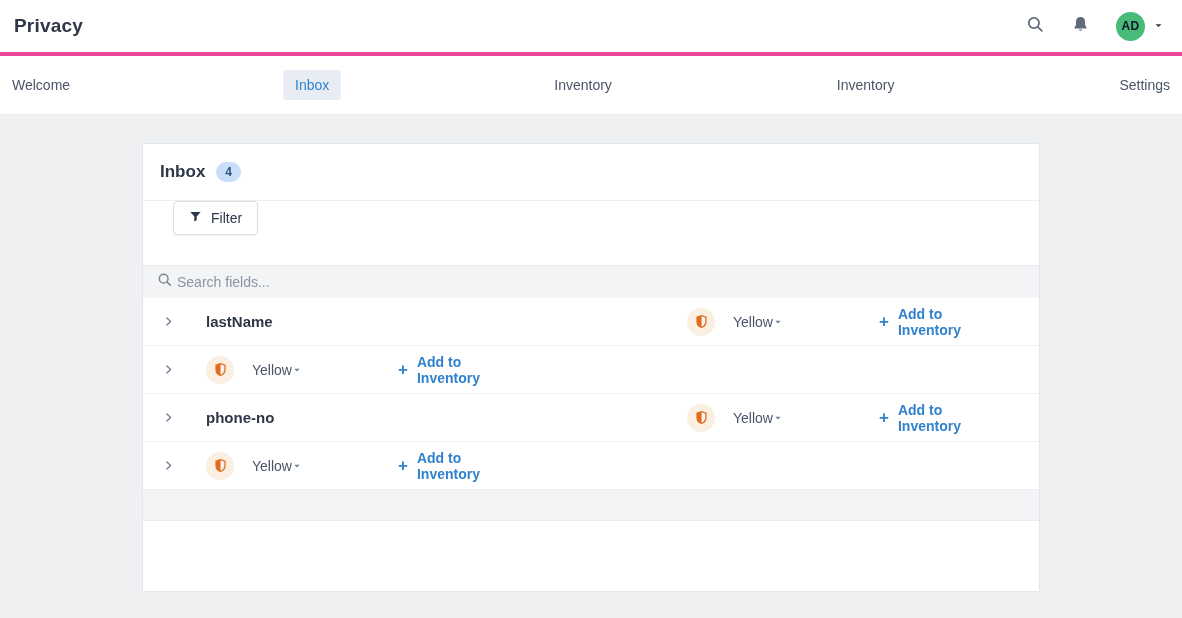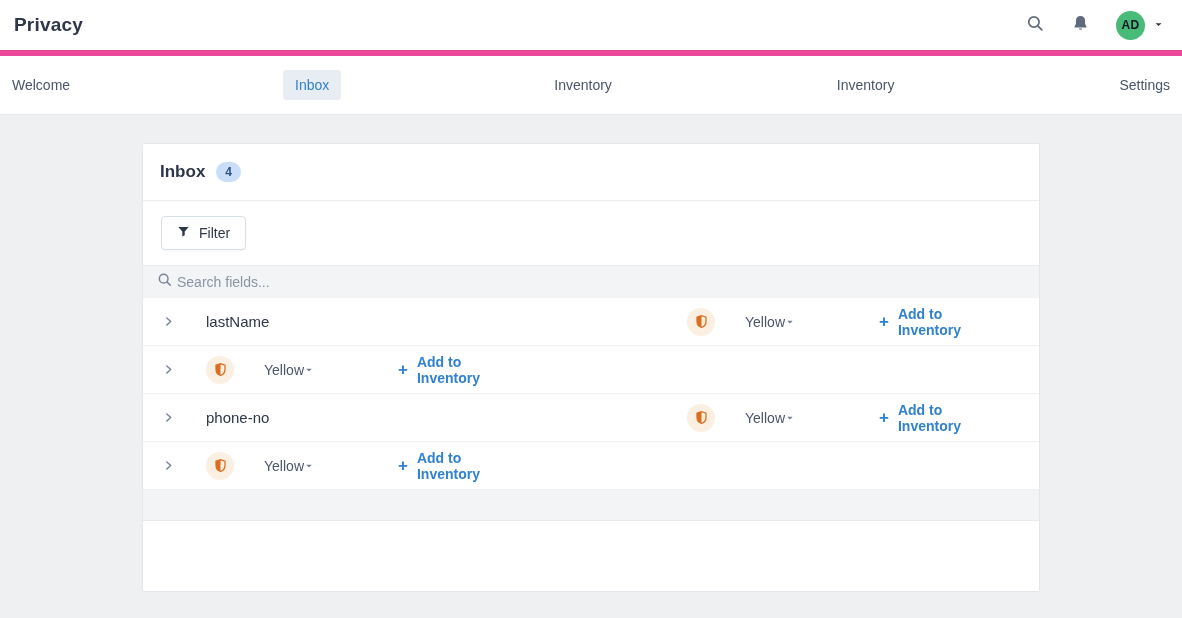--- a/index.html
+++ b/index.html
@@ -8,21 +8,21 @@
     font-family: "Liberation Sans", sans-serif;
     background: #eef0f2;
     color: #2d3748;
     overflow: hidden;
   }
 
   
   .app-header {
     height: 56px;
     background: #ffffff;
-    border-bottom: 6px solid #ec4899;
+    border-bottom: 4px solid #ec4899;
     display: flex;
     align-items: center;
     justify-content: space-between;
     padding: 0 18px 0 14px;
   }
   .app-title {
     font-size: 19px;
     font-weight: 700;
     color: #2d3748;
     letter-spacing: 0.2px;
@@ -93,22 +93,22 @@
     background: #cadef8;
     color: #2c5282;
     font-size: 12px;
     font-weight: 700;
     padding: 3px 9px;
     border-radius: 10px;
   }
   .filter-bar {
     height: 64px;
     display: flex;
-    align-items: center;
-    padding-left: 18px;
+    align-items: flex-start;
+    padding-left: 30px;
   }
   .filter-btn {
     display: inline-flex;
     align-items: center;
     gap: 9px;
     background: #ffffff;
     border: 1px solid #d9dfe6;
     border-radius: 4px;
     padding: 8px 15px;
     font-size: 14px;
@@ -147,36 +147,36 @@
   }
   .chev {
     width: 44px;
     display: flex;
     align-items: center;
     cursor: pointer;
   }
   .field-name {
     flex: 1;
     font-size: 15px;
-    font-weight: 400;
+    font-weight: 700;
     color: #2d3748;
   }
   .shield-wrap {
     width: 28px; height: 28px;
     border-radius: 50%;
     background: #fbefe1;
     display: flex; align-items: center; justify-content: center;
     margin-right: 18px;
     flex: none;
   }
   .classify {
     width: 62px;
     display: flex;
     align-items: center;
-    justify-content: flex-end;
+    justify-content: flex-start;
     background: none; border: none;
     font-family: inherit;
     font-size: 14px;
     color: #4a5568;
     cursor: pointer;
     margin-right: 84px;
     flex: none;
     padding: 0;
   }
   .add-link {

